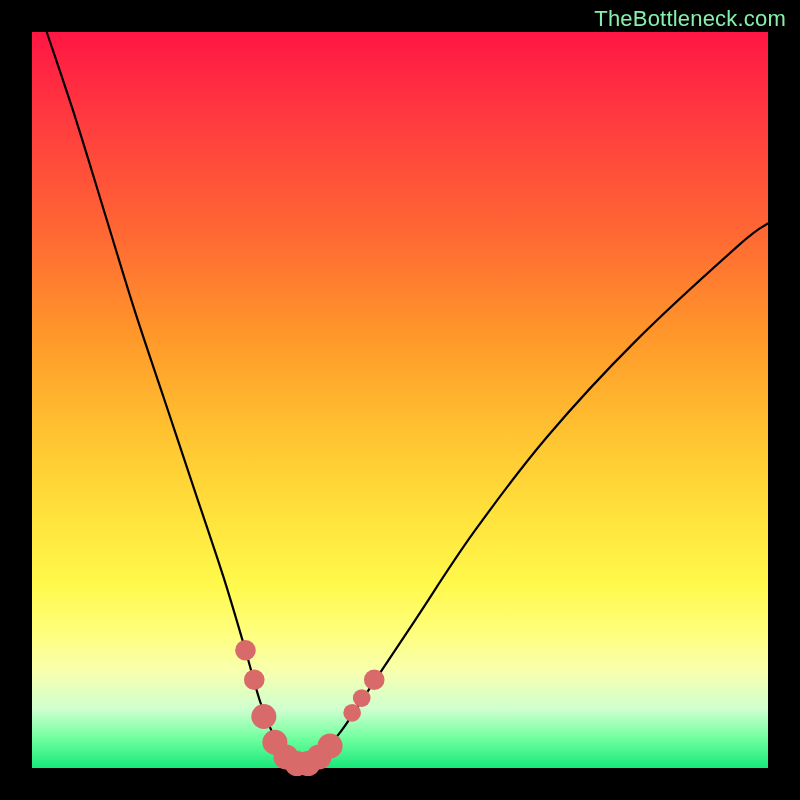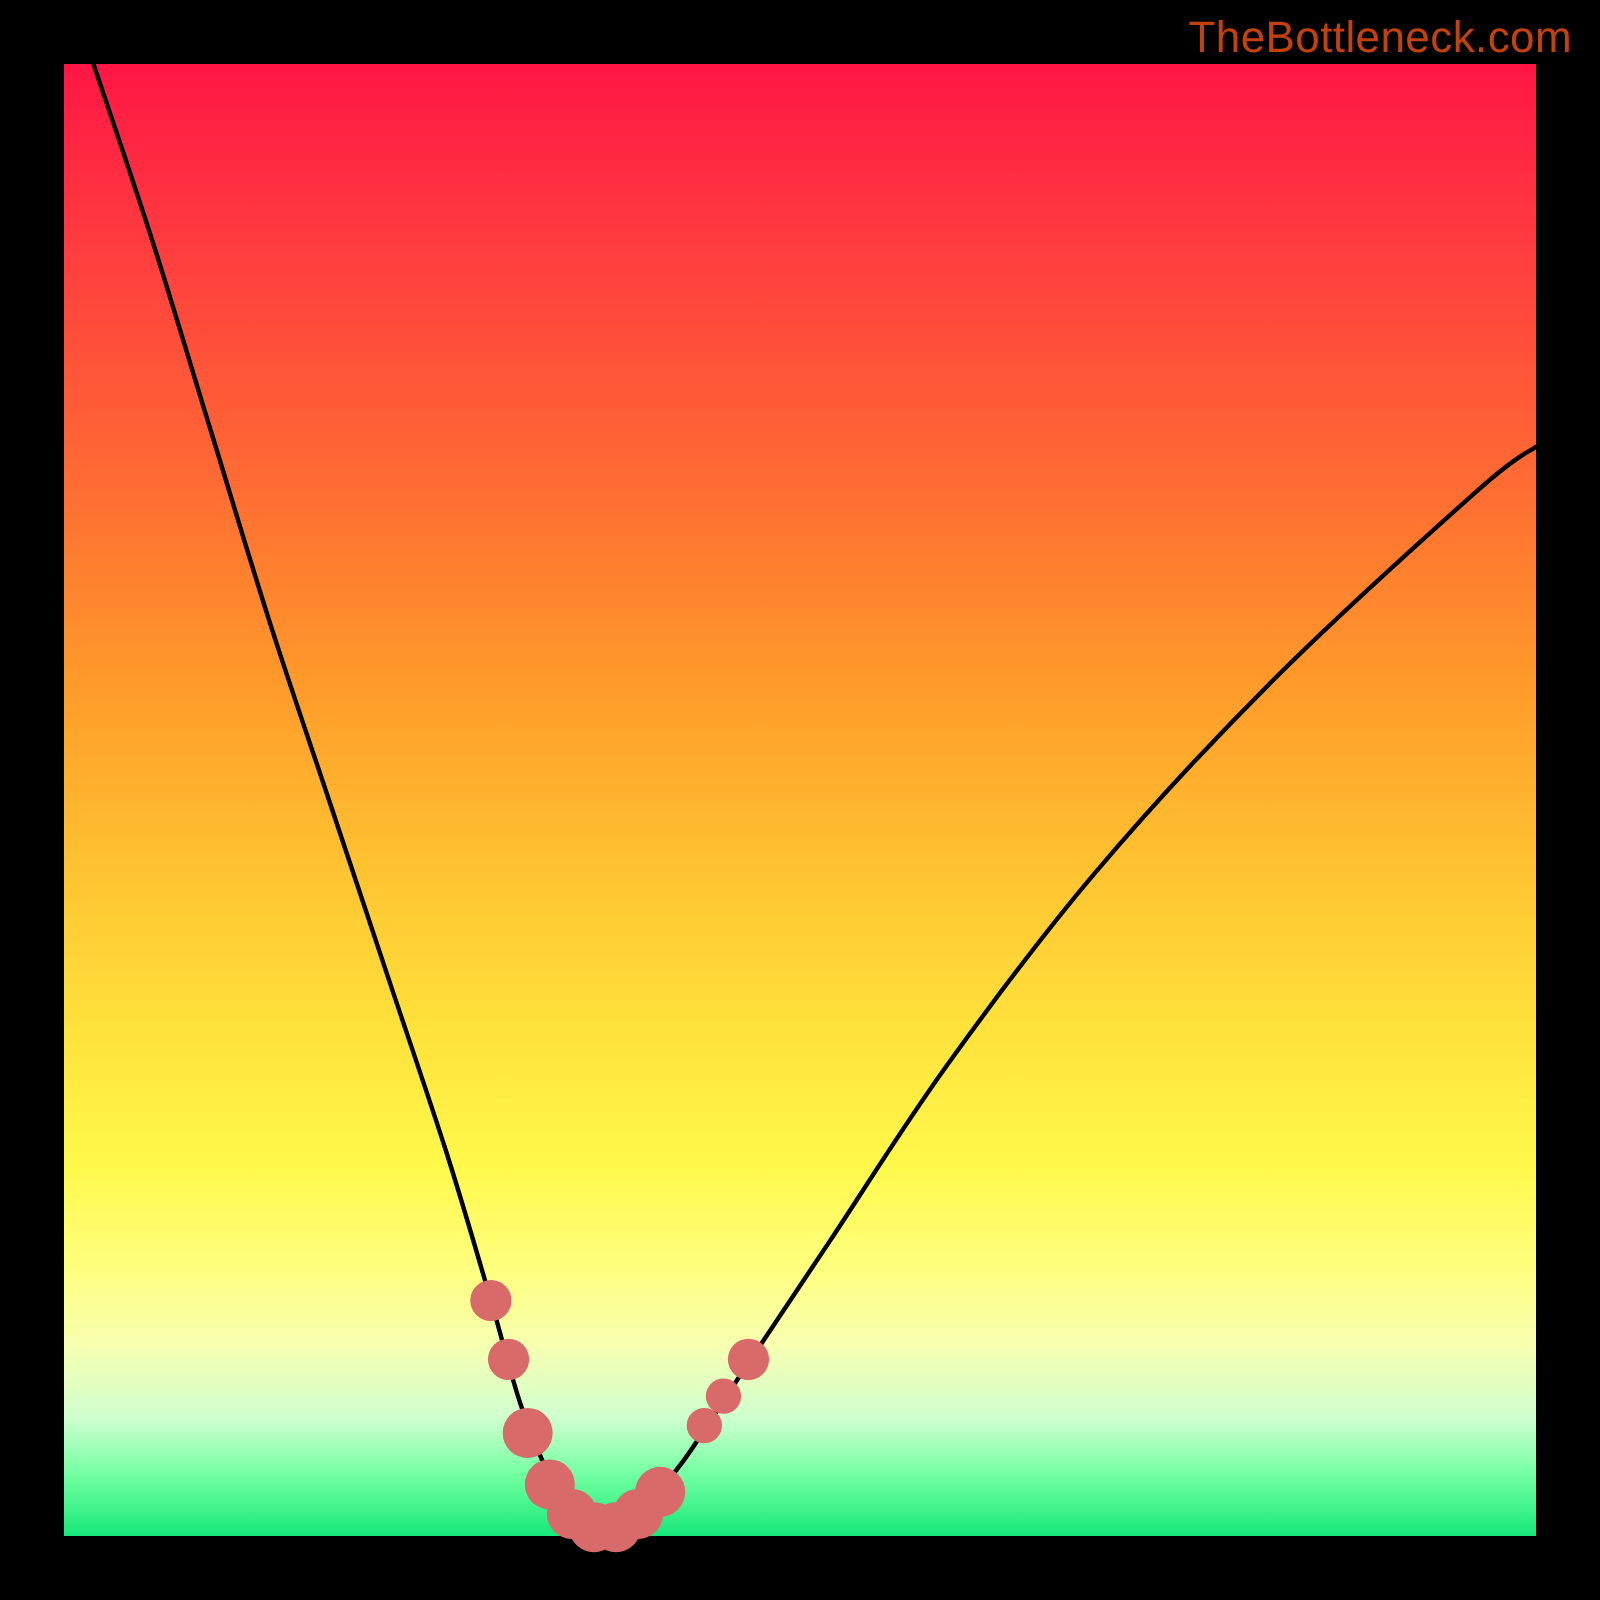--- a/index.html
+++ b/index.html
@@ -36,21 +36,21 @@
       #F7FFB0 87%,
       #CFFFCF 92%,
       #6FFF9F 96%,
       #17E879 100%
     );
   }
   .watermark {
     position: absolute;
     top: 6px;
     right: 14px;
-    color: #c2410c;
+    color: #86efac;
     font-size: 22px;
     font-weight: 500;
     letter-spacing: 0.2px;
     user-select: none;
   }
   svg.curve {
     position: absolute;
     left: 0;
     top: 0;
     width: 736px;

